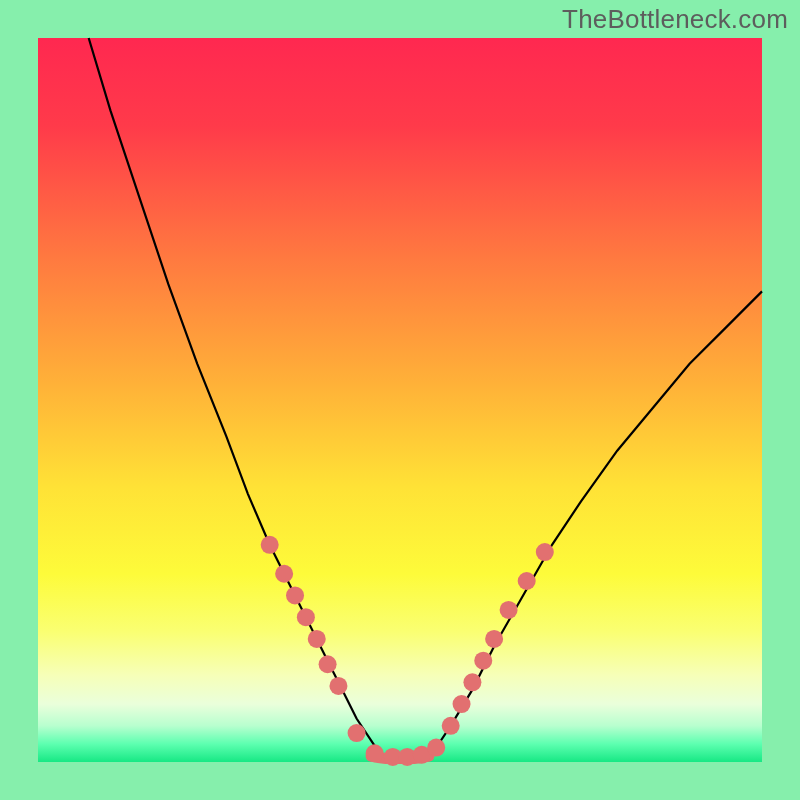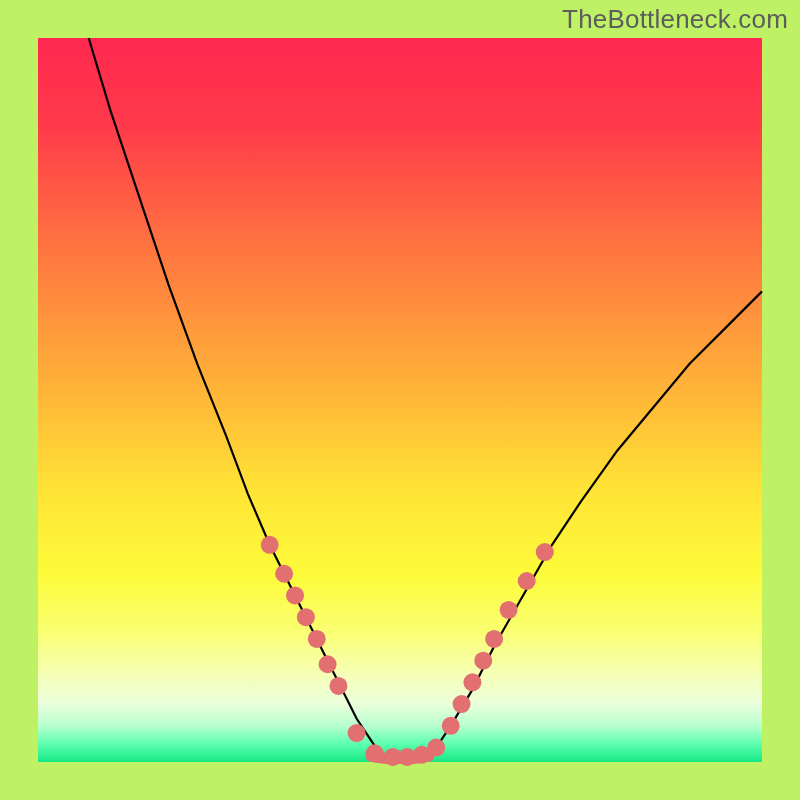--- a/index.html
+++ b/index.html
@@ -8,21 +8,21 @@
     width: 800px;
     height: 800px;
     background: #000;
     overflow: hidden;
     font-family: Arial, Helvetica, sans-serif;
   }
   .chart-container {
     position: relative;
     width: 800px;
     height: 800px;
-    background: #bef264;
+    background: #86efac;
   }
   .plot-area {
     position: absolute;
     left: 38px;
     top: 38px;
     width: 724px;
     height: 724px;
   }
   .gradient-bg {
     position: absolute;

